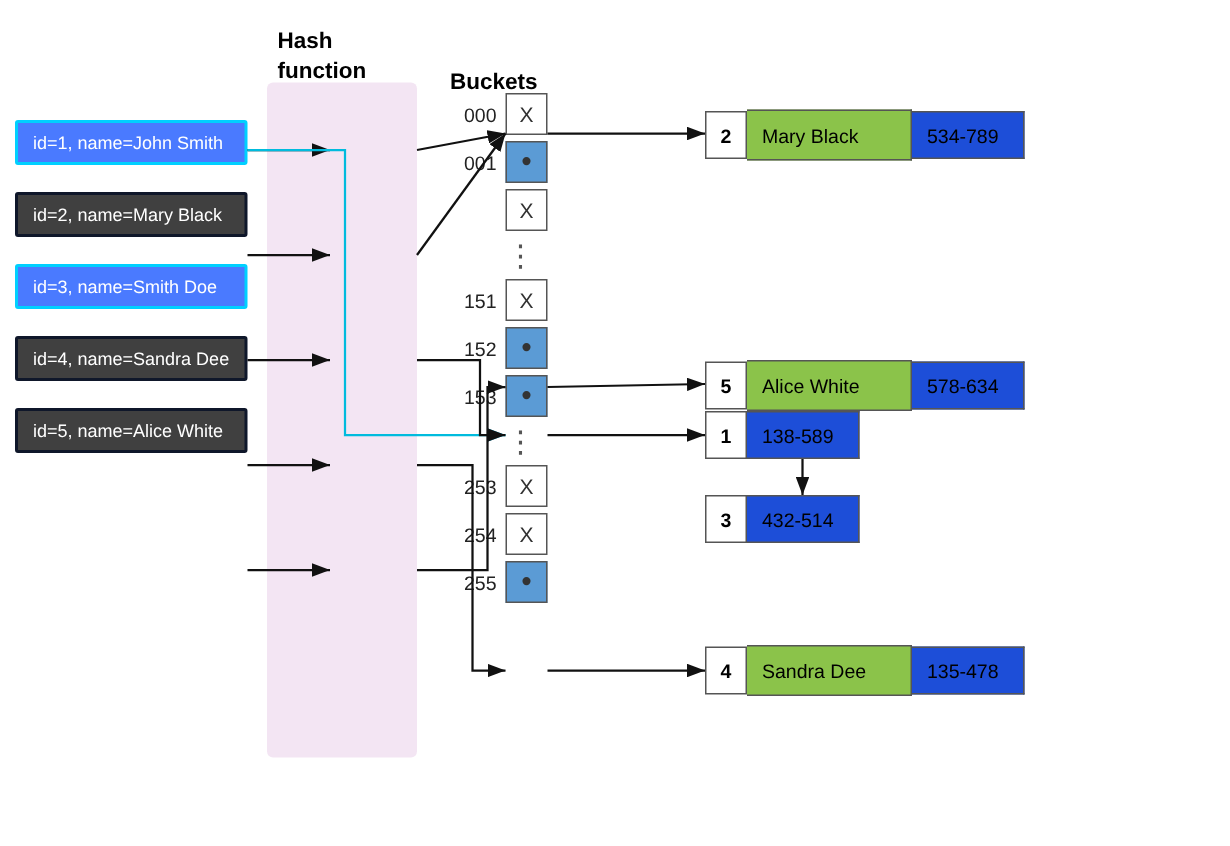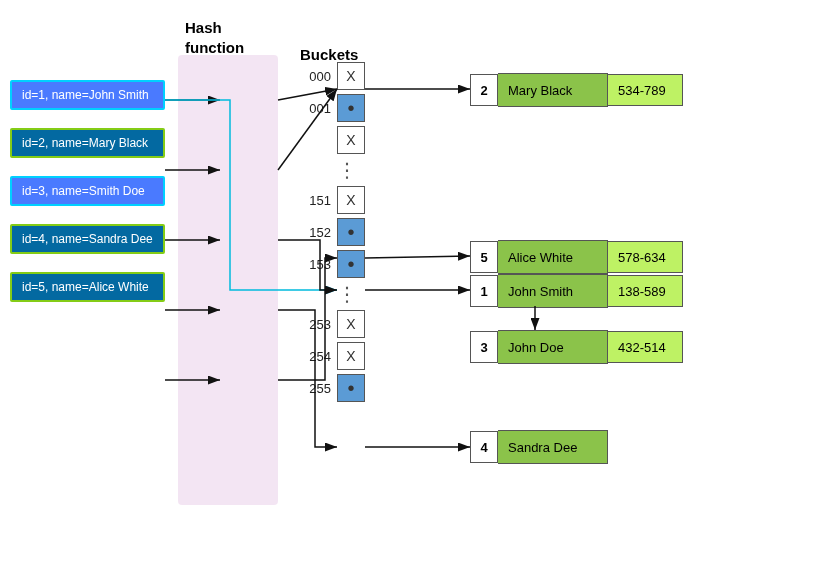--- a/index.html
+++ b/index.html
@@ -24,23 +24,23 @@
     .input-records {
       position: absolute;
       left: 10px;
       top: 80px;
       display: flex;
       flex-direction: column;
       gap: 18px;
     }
 
     .record-box {
-      background: #0369a1;
+      background: #404040;
       color: white;
-      border: 2px solid #84cc16;
+      border: 2px solid #0f172a;
       padding: 6px 10px;
       font-size: 12px;
       min-width: 155px;
       text-align: left;
       border-radius: 2px;
     }
 
     .record-box.highlight {
       border: 2px solid #00d0ff;
       background: #4a7aff;
@@ -166,21 +166,21 @@
       align-items: center;
       padding: 16px 10px;
       font-size: 13px;
       min-width: 110px;
     }
 
     .node-data {
       height: 32px;
       border: 1.5px solid #555;
       border-left: none;
-      background: #bef264;
+      background: #1d4ed8;
       display: flex;
       align-items: center;
       padding: 13px 10px;
       font-size: 13px;
       min-width: 75px;
     }
 
     
     .arrows-svg {
       position: absolute;
@@ -273,37 +273,36 @@
     <div class="linked-node">
       <div class="node-id">5</div>
       <div class="node-name">Alice White</div>
       <div class="node-data">578-634</div>
     </div>
   </div>
 
   <div style="position:absolute; left:470px; top:274px;">
     <div class="linked-node">
       <div class="node-id">1</div>
-      <div class="node-name">John Smith</div>
       <div class="node-data">138-589</div>
     </div>
   </div>
 
   <div style="position:absolute; left:470px; top:330px;">
     <div class="linked-node">
       <div class="node-id">3</div>
-      <div class="node-name">John Doe</div>
       <div class="node-data">432-514</div>
     </div>
   </div>
 
   <div style="position:absolute; left:470px; top:430px;">
     <div class="linked-node">
       <div class="node-id">4</div>
       <div class="node-name">Sandra Dee</div>
+      <div class="node-data">135-478</div>
     </div>
   </div>
 
   <svg class="arrows-svg" xmlns="http://www.w3.org/2000/svg">
     <defs>
       <marker id="arrowhead" markerWidth="8" markerHeight="6" refX="8" refY="3" orient="auto">
         <polygon points="0 0, 8 3, 0 6" fill="#111"></polygon>
       </marker>
       <marker id="arrowhead-cyan" markerWidth="8" markerHeight="6" refX="8" refY="3" orient="auto">
         <polygon points="0 0, 8 3, 0 6" fill="#00aadd"></polygon>

